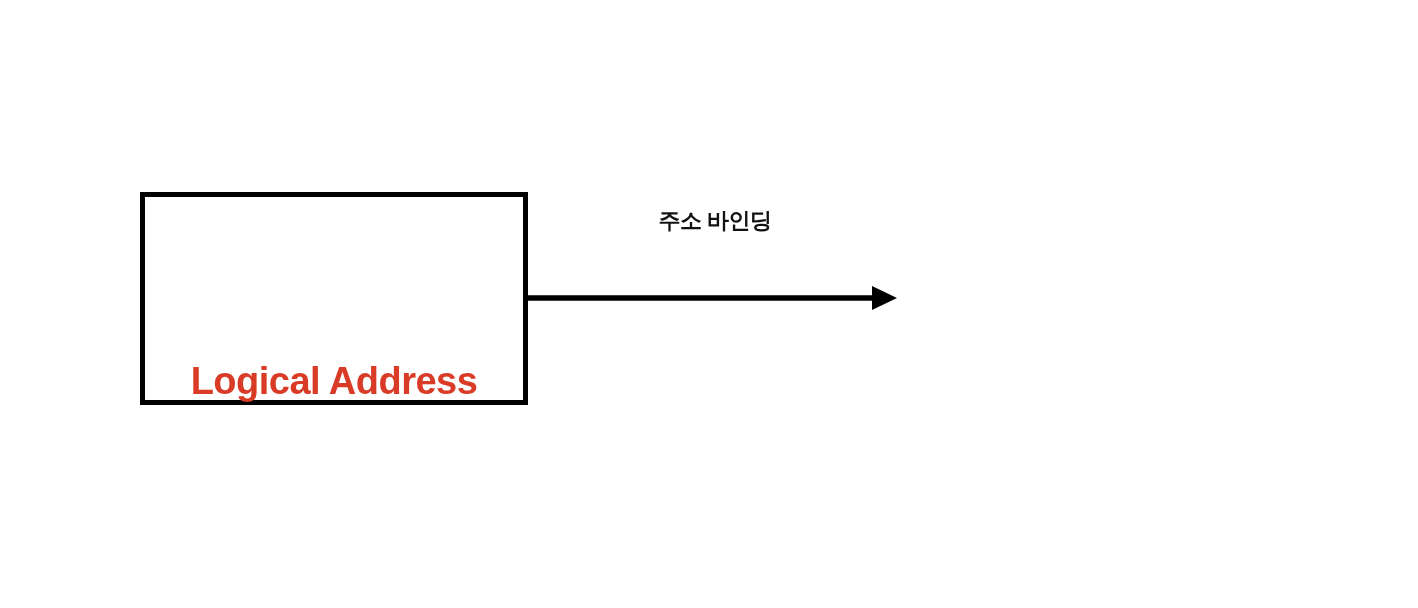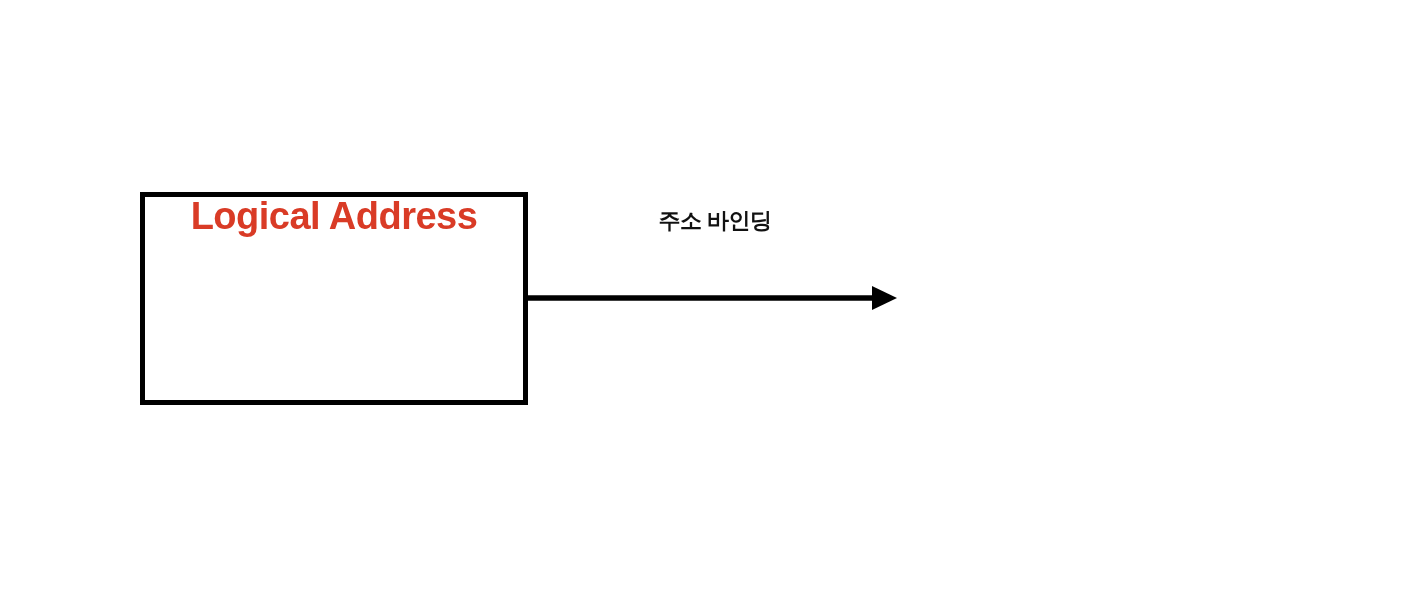--- a/index.html
+++ b/index.html
@@ -17,21 +17,21 @@
     font-family: "Liberation Sans", "DejaVu Sans", sans-serif;
   }
 
   
   .node-box {
     position: absolute;
     box-sizing: border-box;
     background: #ffffff;
     border: 5px solid #000000;
     display: flex;
-    align-items: flex-start;
+    align-items: flex-end;
     justify-content: center;
   }
   #logical-address-box {
     left: 140px;
     top: 192px;
     width: 388px;
     height: 213px;
   }
   #physical-address-box {
     left: 897px;

